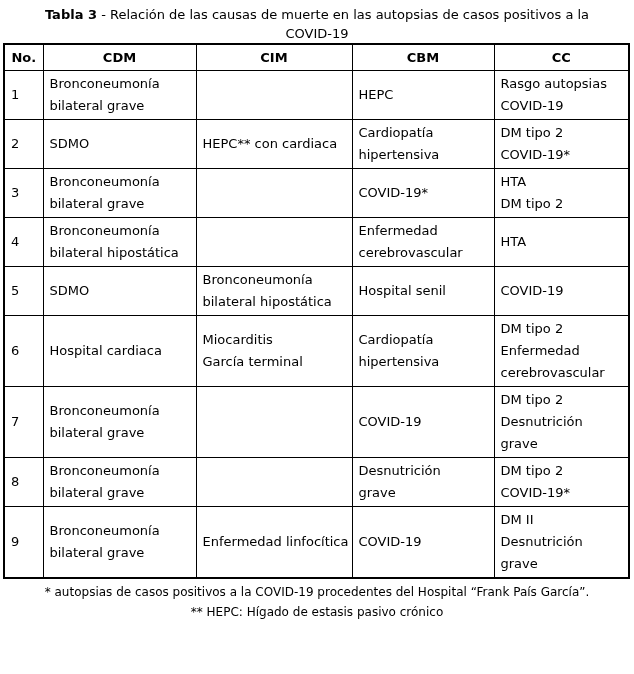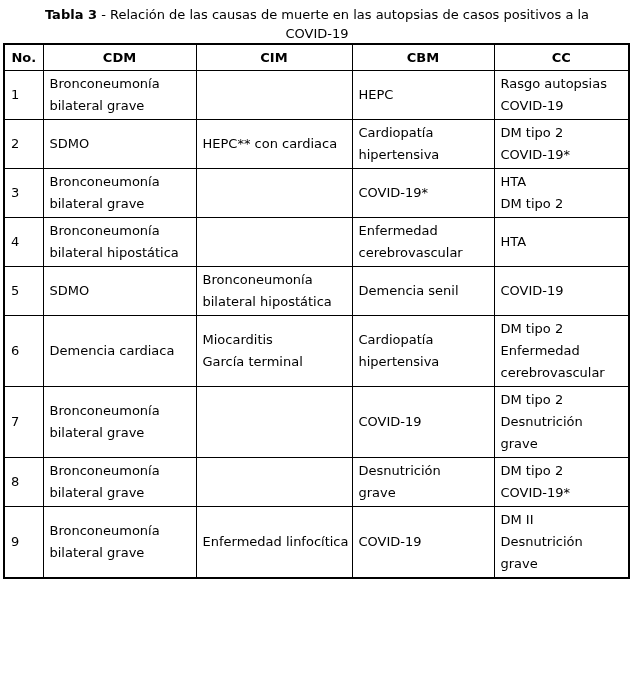--- a/index.html
+++ b/index.html
@@ -150,30 +150,30 @@
         <tr>
           <td class="col-no">5</td>
           <td>
             <div class="cell-line">SDMO</div>
           </td>
           <td>
             <div class="cell-line">Bronconeumonía</div>
             <div class="cell-line">bilateral hipostática</div>
           </td>
           <td>
-            <div class="cell-line">Demencia senil</div>
+            <div class="cell-line">Hospital senil</div>
           </td>
           <td>
             <div class="cell-line">COVID-19</div>
           </td>
         </tr>
         <tr>
           <td class="col-no">6</td>
           <td>
-            <div class="cell-line">Demencia cardiaca</div>
+            <div class="cell-line">Hospital cardiaca</div>
           </td>
           <td>
             <div class="cell-line">Miocarditis</div>
             <div class="cell-line">García terminal</div>
           </td>
           <td>
             <div class="cell-line">Cardiopatía</div>
             <div class="cell-line">hipertensiva</div>
           </td>
           <td>
@@ -228,14 +228,18 @@
           </td>
           <td>
             <div class="cell-line">DM II</div>
             <div class="cell-line">Desnutrición</div>
             <div class="cell-line">grave</div>
           </td>
         </tr>
       </tbody>
   </table>
 
+  <div class="footnotes">
+    <div>* autopsias de casos positivos a la COVID-19 procedentes del Hospital “Frank País García”.</div>
+    <div>** HEPC: Hígado de estasis pasivo crónico</div>
+  </div>
 
 </div>
 
 </body></html>

